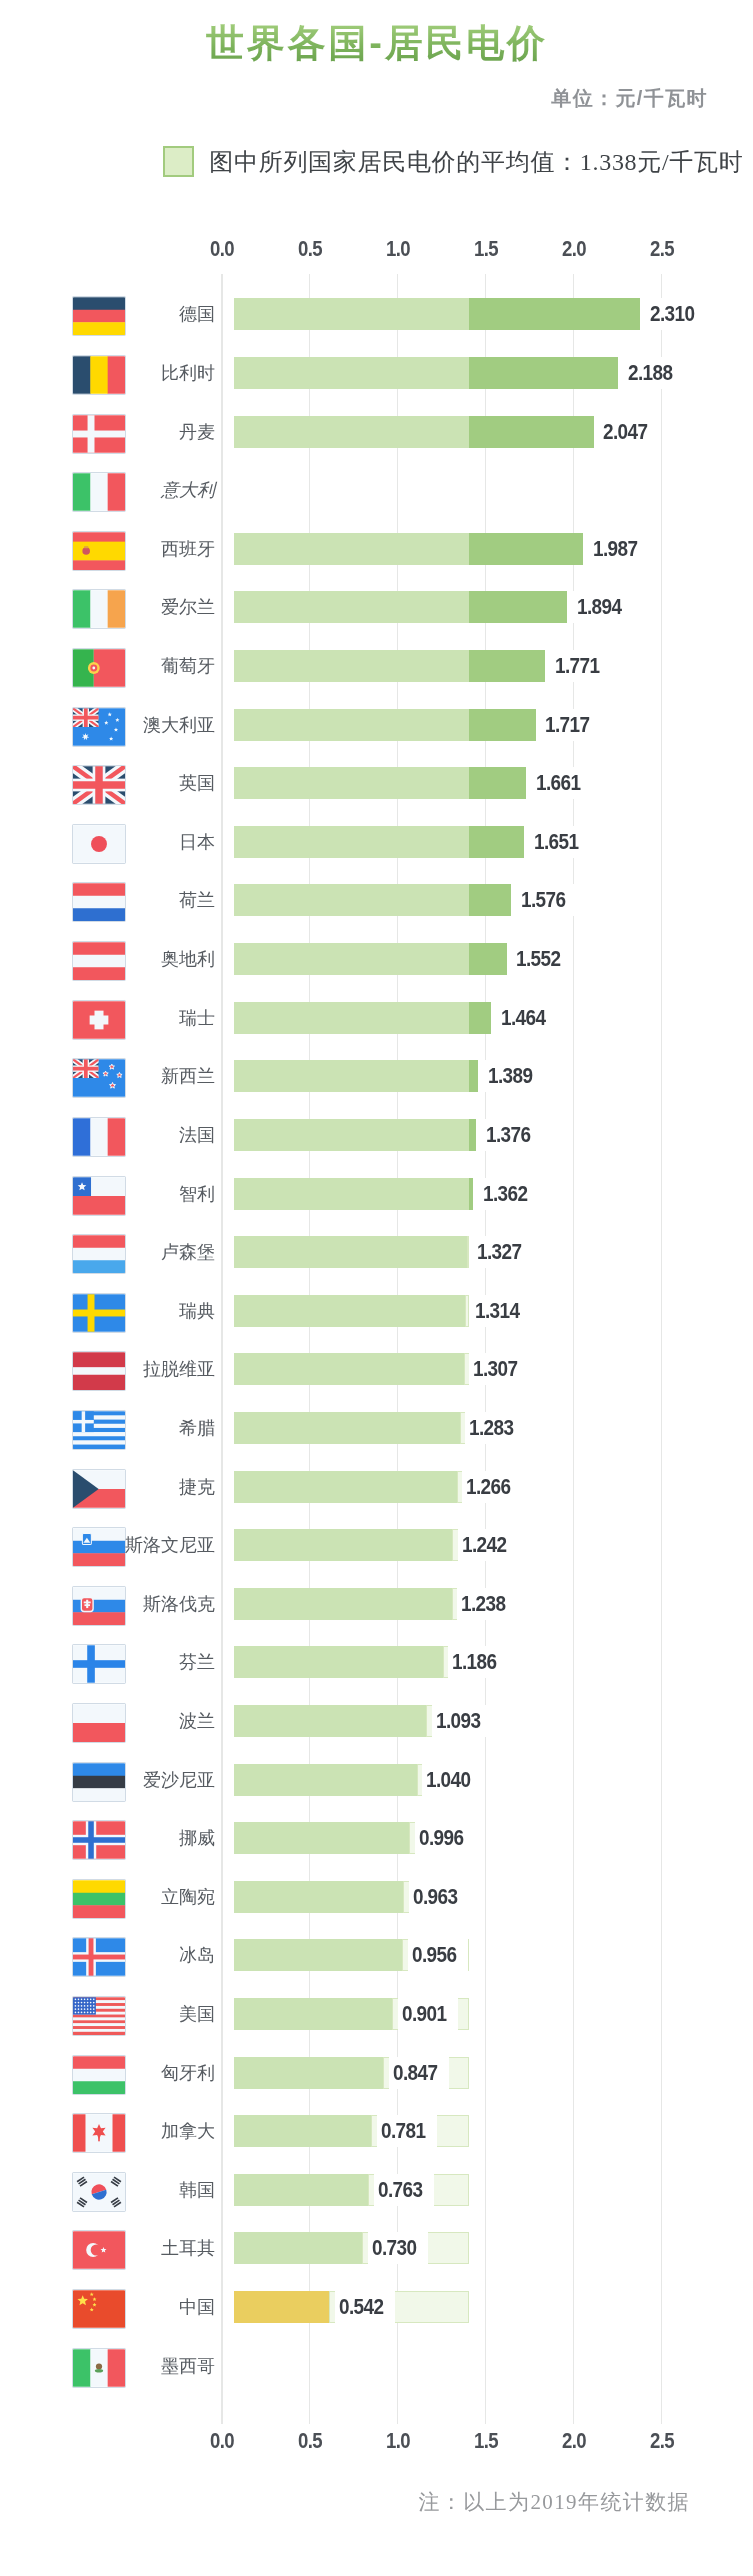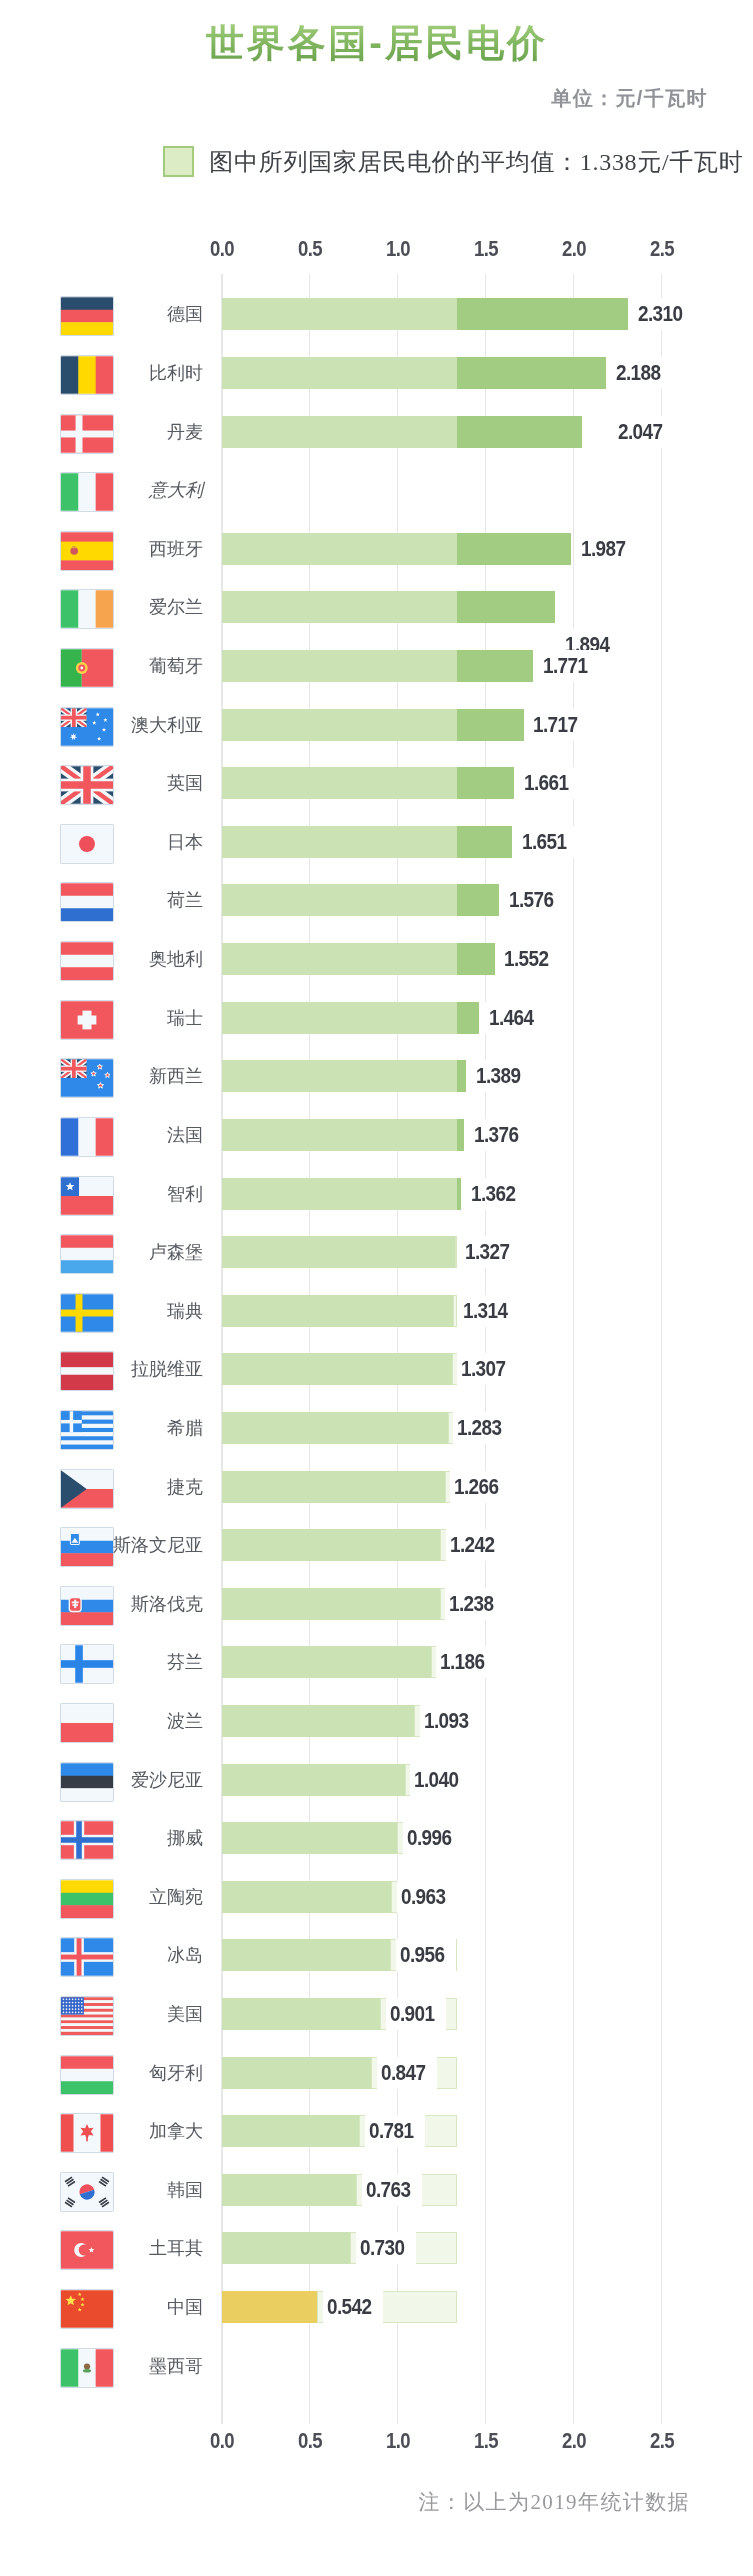--- a/index.html
+++ b/index.html
@@ -14,21 +14,21 @@
   .unit{position:absolute;right:46px;top:85px;font-size:20px;font-weight:700;color:#8f9296;letter-spacing:1.4px;}
   .legend{position:absolute;left:163px;top:142px;height:39px;display:flex;align-items:center;}
   .legend-swatch{width:31px;height:31px;background:#dcedc6;border:2.1px solid #a2cb7e;box-sizing:border-box;margin-right:15.3px;}
   .legend-text{font-family:"Liberation Serif", serif;font-size:24px;color:#3f4347;letter-spacing:0.7px;}
   .axis{position:absolute;left:0;top:0;width:754px;height:28px;}
   .axis .tick{position:absolute;width:56px;text-align:center;font-size:21.6px;font-weight:700;color:#4b4f55;}
   .cond{display:inline-block;transform:scaleX(.86);transform-origin:center;letter-spacing:-0.7px;}
   .grid{position:absolute;left:222px;top:274px;width:447px;height:2150px;}
   .gridline{position:absolute;top:0;bottom:0;width:1.4px;background:#e6e7e6;}
   .rows{position:absolute;left:0;top:0;width:754px;}
-  .row{position:absolute;left:0;width:654px;height:59px;}
+  .row{position:absolute;left:12px;width:654px;height:59px;}
   .flag{position:absolute;left:60px;top:10.5px;width:52px;height:38px;border:0.7px solid rgba(140,165,190,.40);
         border-radius:1.4px;box-sizing:content-box;overflow:hidden;}
   .flag svg{display:block;}
   .cname{position:absolute;left:98px;top:0;width:105px;height:59px;line-height:59px;
          text-align:right;font-size:18px;color:#565b61;white-space:nowrap;}
   .barzone{position:absolute;left:222px;top:13.3px;height:32px;width:530px;}
   .seg{position:absolute;top:0;height:32px;}
   .seg-main{background:#cbe3b4;}
   .seg-over{background:#a1cc81;}
   .seg-gap{background:#f1f8e9;border:1.4px solid #d7e8c0;box-sizing:border-box;}
@@ -102,21 +102,21 @@
           <svg width="52" height="38" viewBox="0 0 75 54">
             <rect width="75" height="54" fill="#f2575d"></rect>
  <rect x="21" y="0" width="10" height="54" fill="#f3f8fc"></rect>
  <rect x="0" y="22" width="75" height="10" fill="#f3f8fc"></rect>
           </svg>
         </div>
         <div class="cname">丹麦</div>
         <div class="barzone">
           <div class="seg seg-main" style="left: 0px; width: 235px;"></div>
           <div class="seg seg-over" style="left: 235px; width: 125px;"></div>
-          <div class="vlabel" style="left: 365px; margin-left: 27px;"><span class="cond" style="transform-origin: left center;">2.047</span></div>
+          <div class="vlabel" style="left: 365px;"><span class="cond" style="transform-origin: left center;">2.047</span></div>
         </div>
       </div>
       <div class="row" style="top: 461px; font-style: italic;">
         <div class="flag">
           <svg width="52" height="38" viewBox="0 0 75 54">
             <rect x="0" y="0" width="25.6" height="54" fill="#3cc268"></rect>
             <rect x="25" y="0" width="25.6" height="54" fill="#f3f8fc"></rect>
             <rect x="50" y="0" width="25.6" height="54" fill="#f2575d"></rect>
           </svg>
         </div>
@@ -144,21 +144,21 @@
           <svg width="52" height="38" viewBox="0 0 75 54">
             <rect x="0" y="0" width="25.6" height="54" fill="#3cc268"></rect>
             <rect x="25" y="0" width="25.6" height="54" fill="#f3f8fc"></rect>
             <rect x="50" y="0" width="25.6" height="54" fill="#f6a44d"></rect>
           </svg>
         </div>
         <div class="cname">爱尔兰</div>
         <div class="barzone">
           <div class="seg seg-main" style="left: 0px; width: 235px;"></div>
           <div class="seg seg-over" style="left: 235px; width: 98px;"></div>
-          <div class="vlabel" style="left: 339px; margin-top: 38px;"><span class="cond" style="transform-origin: left center;">1.894</span></div>
+          <div class="vlabel" style="left: 339px;"><span class="cond" style="transform-origin: left center;">1.894</span></div>
         </div>
       </div>
       <div class="row" style="top: 637px;">
         <div class="flag">
           <svg width="52" height="38" viewBox="0 0 75 54">
             <rect width="30" height="54" fill="#35b44e"></rect>
             <rect x="30" width="45" height="54" fill="#f2575d"></rect>
       <circle cx="30" cy="27" r="8.5" fill="#fcd24b"></circle>
             <circle cx="30" cy="27" r="5" fill="#f2575d"></circle>
             <circle cx="30" cy="27" r="2" fill="#f3f8fc"></circle>

